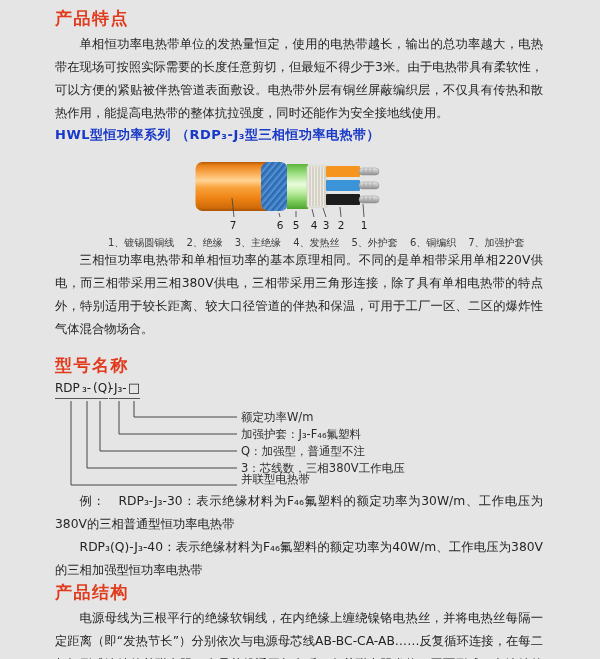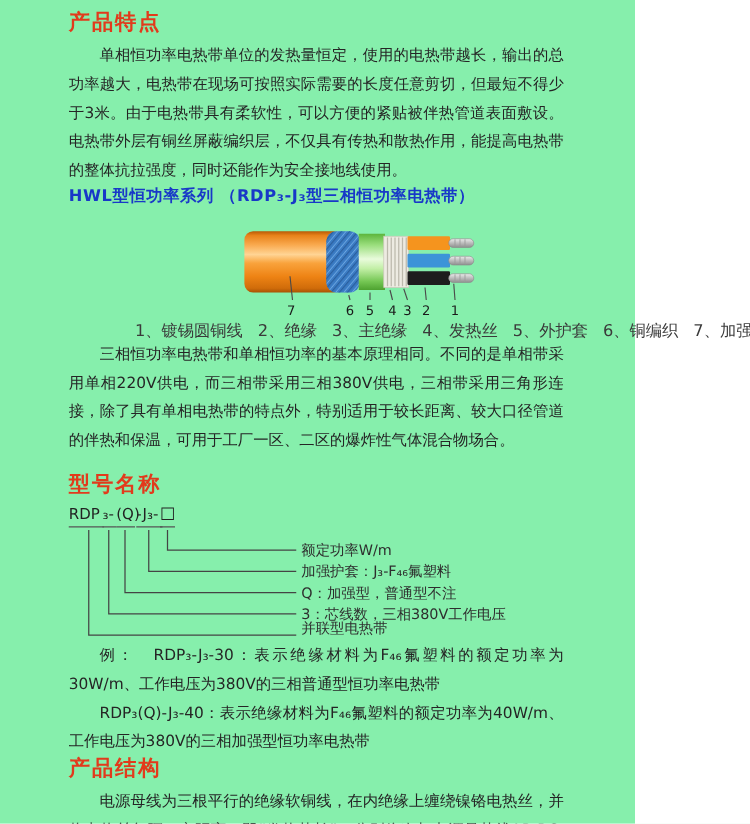--- a/index.html
+++ b/index.html
@@ -1,23 +1,23 @@
 <!DOCTYPE html>
 <html><head>
 <meta charset="utf-8">
 <style>
   html,body{margin:0;padding:0;background:#ffffff;}
   body{width:600px;height:659px;overflow:hidden;font-family:"DejaVu Sans","Liberation Sans",sans-serif;}
-  .page{position:relative;width:508px;height:659px;box-sizing:border-box;padding:8px 57px 0 55px;background:#86efac;}
+  .page{position:relative;width:600px;height:659px;box-sizing:border-box;padding:8px 57px 0 55px;background:#e5e5e5;}
   h2{margin:0;font-weight:bold;}
   .h-red{color:#e23a1c;font-size:17px;line-height:20px;letter-spacing:1.5px;margin-bottom:5px;}
   .h-blue{color:#1838c8;font-size:13px;line-height:19px;letter-spacing:.5px;margin-top:0;}
   p.body{margin:0;font-size:12.3px;line-height:23px;color:#252525;text-align:justify;text-indent:2em;}
   .figure{margin:14px 0 0 140px;height:74px;}
-  .legend{display:flex;gap:12px;margin:4px 0 0 53px;font-size:13px;line-height:13px;color:#3a3a3a;white-space:nowrap;}
+  .legend{display:flex;gap:12px;margin:4px 0 0 53px;font-size:10px;line-height:13px;color:#3a3a3a;white-space:nowrap;}
   .p2{margin-top:10px;}
   .h-model{margin-top:14px;}
   .diagram{position:relative;height:110px;margin-top:0;}
   .seg{position:absolute;top:0;height:19px;box-sizing:border-box;border-bottom:1px solid #555;
        font-size:12px;line-height:17px;color:#222;}
   .seg.s0{left:0;width:28px;}
   .seg.s1{left:27px;width:11px;}
   .seg.s2{left:38px;width:15px;}
   .seg.s3{left:54px;width:21px;}
   .seg.s4{left:73px;width:12px;font-size:13px;line-height:16px;}

